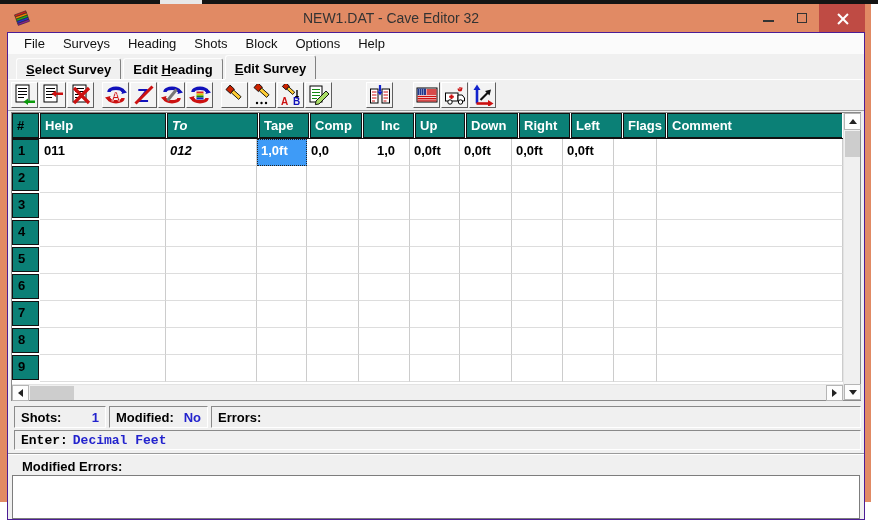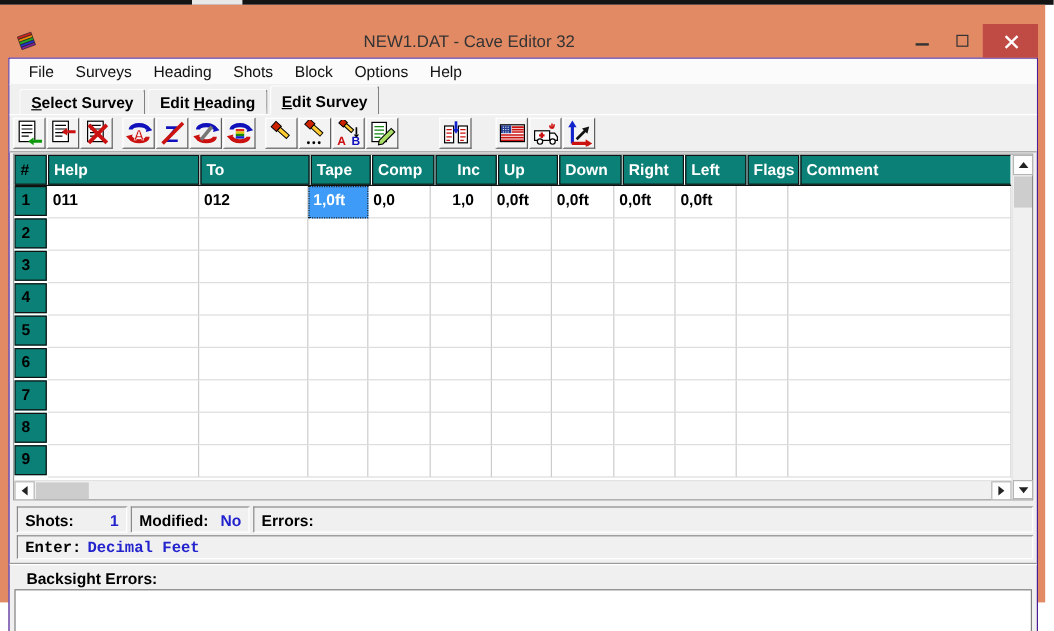--- a/index.html
+++ b/index.html
@@ -2,21 +2,21 @@
 <html style="--titlebar-orange: #e18a64; --close-red: #bf4b44; --header-teal: #0b8076; --selection-blue: #3e9bf7; --value-blue: #2323cd;"><head>
 <meta charset="utf-8">
 <style>
   * { margin:0; padding:0; box-sizing:border-box; }
   html,body { width:878px; height:526px; overflow:hidden; background:#ffffff;
     font-family:"Liberation Sans", sans-serif; }
   .desktop-strip { position:absolute; top:0; left:0; width:878px; height:4px; background:#141414; }
   .desktop-strip .notch { position:absolute; left:160px; top:0; width:42px; height:4px; background:#e8e8e8; }
 
   .window { position:absolute; top:4px; left:0; width:871px; height:498px;
-    background:var(--titlebar-orange); padding:16px 6px 6px 7px; }
+    background:var(--titlebar-orange); padding:0 6px 6px 7px; }
 
   
   .titlebar { height:28px; display:flex; align-items:center; }
   .appicon { margin-left:6px; }
   .title { flex:1; text-align:center; font-size:14px; color:#333; }
   .wctrl { width:34px; height:28px; display:flex; align-items:center; justify-content:center; cursor:default; }
   .wctrl.close { width:46px; background:var(--close-red); }
   .glyph-min { width:11px; height:2px; background:#333; margin-top:6px; }
   .glyph-max { width:10px; height:10px; border:1px solid #333; }
   .glyph-x { position:relative; width:11px; height:11px; }
@@ -44,21 +44,21 @@
   .tbtn { width:27px; height:26px; background:#f3f3f3; border:1px solid; border-color:#ffffff #5f5f5f #5f5f5f #ffffff;
     display:flex; align-items:center; justify-content:center; margin-right:1px; padding:0; cursor:default; }
 
   
   .gridwrap { position:relative; margin:1px 3px 0; height:289px; background:#ffffff; border:1px solid #8a8a8a; }
   .grid { position:absolute; top:0; left:0; right:17px; bottom:16px; overflow:hidden; background:#fff; }
   .ghead { display:flex; height:26px; border-bottom:1px solid #111; background:#fff; }
   .hcell { background:var(--header-teal); color:#fff; font-weight:bold; font-size:13px;
     border:1px solid #111; margin-right:1px; padding:4px 0 0 4px; overflow:hidden; white-space:nowrap; }
   .hcell.hnum { color:#000; }
-  .w-num{width:27px;} .w-from{width:126px;} .w-to{width:91px;} .w-tape{width:50px;} .w-comp{width:52px;}
+  .w-num{width:27px;} .w-from{width:126px;} .w-to{width:91px;font-style:italic;} .w-tape{width:50px;} .w-comp{width:52px;}
   .w-inc{width:51px;text-align:center;} .w-up{width:50px;} .w-down{width:52px;} .w-right{width:51px;} .w-left{width:51px;}
   .w-flags{width:43px;} .w-comment{flex:1; border-right:none;}
   .grow { display:flex; height:27px; }
   .rownum { width:27px; height:25px; background:var(--header-teal); color:#000; font-weight:bold; font-size:13px;
     border:1px solid #111; margin:0 1px 2px 0; padding:3px 0 0 5px; }
   .cell { font-size:13px; font-weight:bold; color:#000; padding:4px 0 0 4px; overflow:hidden; white-space:nowrap;
     border-right:1px solid #cccccc; border-bottom:1px solid #dddddd; }
   .cell.selected { background:var(--selection-blue); color:#fff; border:1px dotted #222; padding:3px 0 0 3px; }
 
   
@@ -467,17 +467,17 @@
       </div>
     </div>
 
     <div class="enterbar">
       <span class="lbl">Enter:</span>
       <span class="val">Decimal Feet</span>
     </div>
 
     <div class="sepline"></div>
 
-    <div class="bs-label">Backsight Errors:</div>
+    <div class="bs-label">Modified Errors:</div>
     <div class="bs-box"></div>
 
   </div>
 </div>
 
 </body></html>

